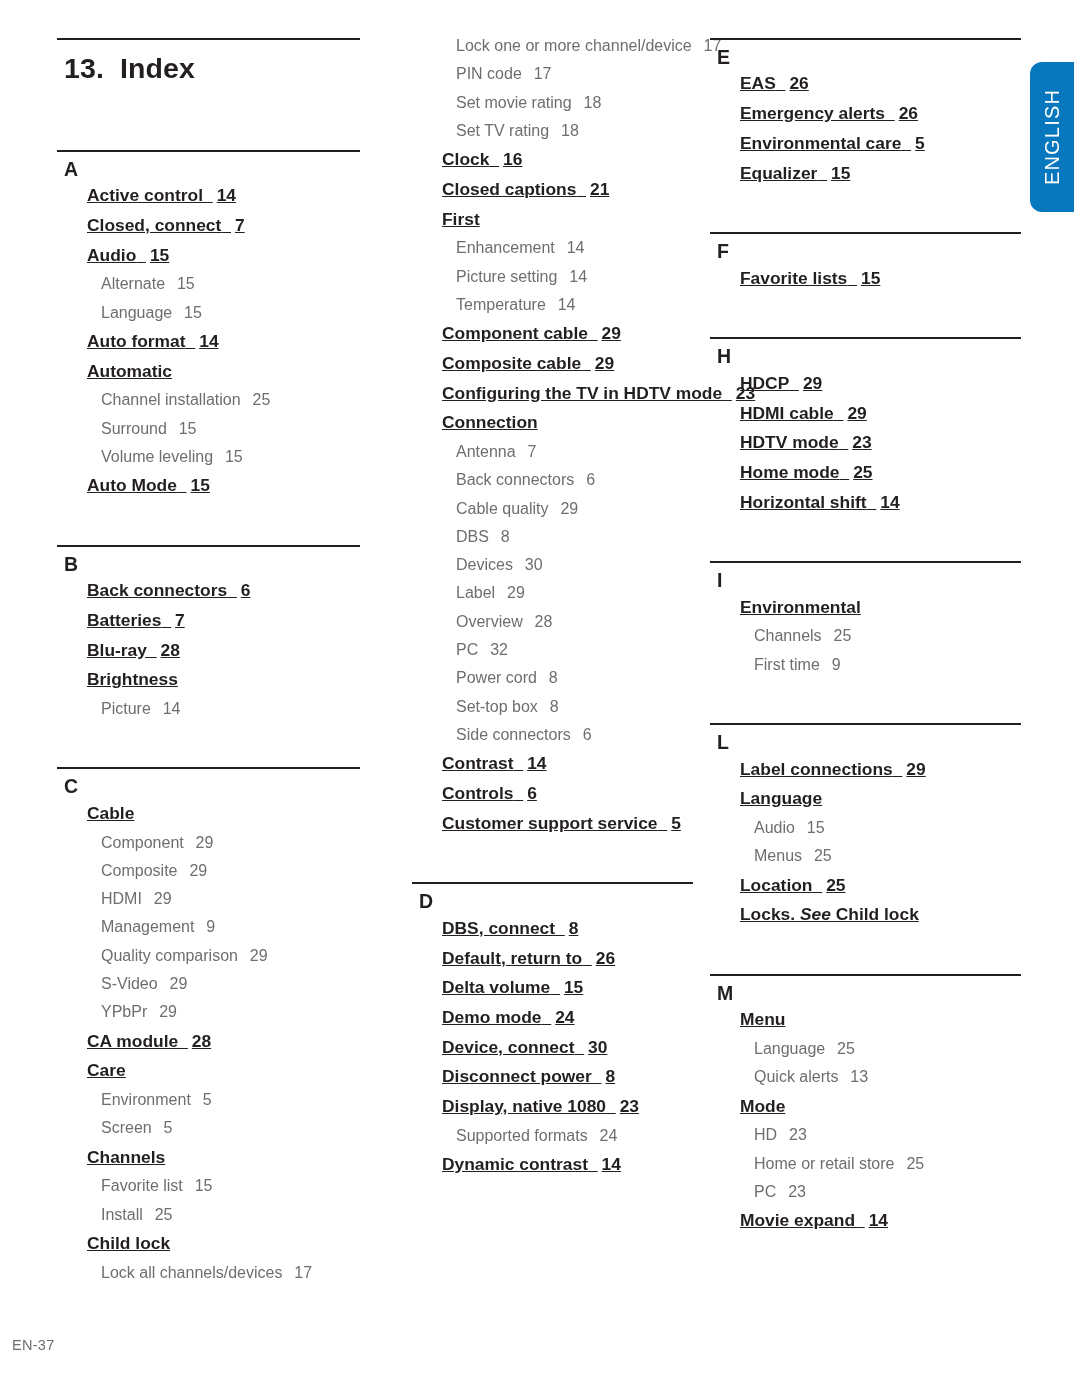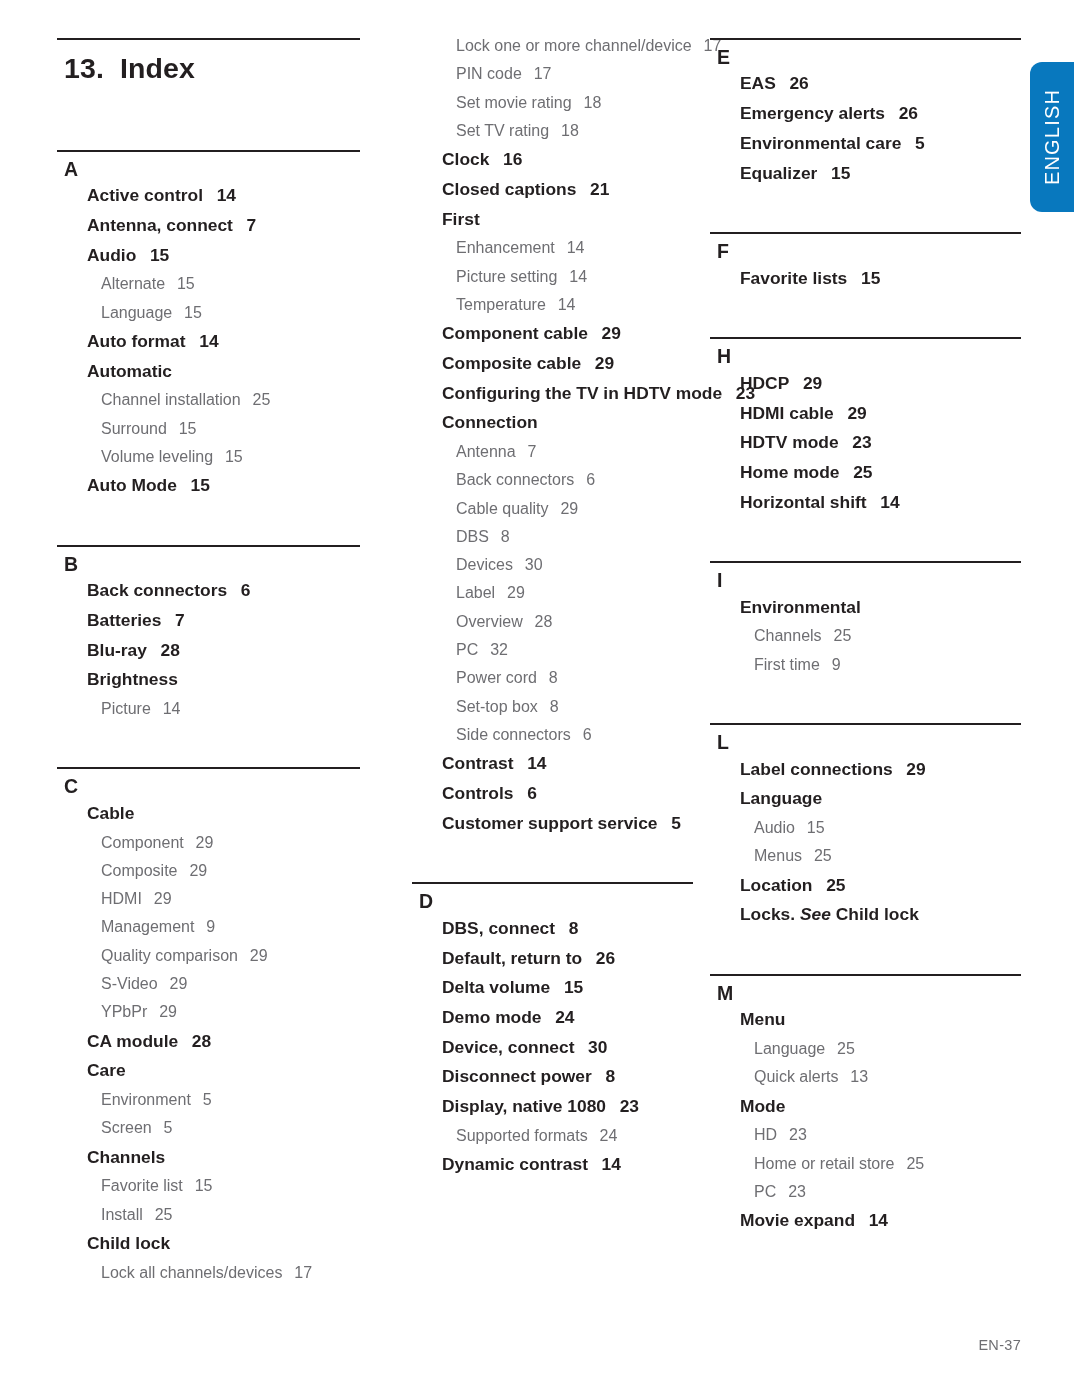--- a/index.html
+++ b/index.html
@@ -100,20 +100,21 @@
     margin: 0;
     padding: 0 0 12.3px 0;
   }
   .entry .num { }
 
   .lvl1 {
     padding-left: 30px;
     font-size: 17.4px;
     font-weight: bold;
     color: #231f20;
+    text-decoration: underline;
   }
   .lvl1 .num {
     font-weight: bold;
     padding-left: 4px;
   }
 
   .lvl2 {
     padding-left: 44px;
     font-size: 16px;
     font-weight: 400;
@@ -121,44 +122,43 @@
   }
   .lvl2 .num {
     padding-left: 3px;
   }
 
   .see { font-style: italic; }
 
   
   .footer {
     position: absolute;
-    left: 0;
+    left: 12px;
     top: 1337px;
     width: 1021px;
-    text-align: right;
     font-size: 14.5px;
     color: #6e6e72;
     letter-spacing: 0.3px;
   }
 </style>
 </head>
 <body>
 
 <div class="page">
 
   <div class="columns">
       <div class="col col-1">
         <div class="title-rule"></div>
         <h1 class="page-title"><span>13.</span>&nbsp;&nbsp;<span>Index</span></h1>
         <div class="title-spacer"></div>
         <div class="section">
           <div class="section-rule"></div>
           <div class="section-letter">A</div>
           <div class="entry lvl1"><span>Active control</span>&nbsp;&nbsp;<span class="num">14</span></div>
-          <div class="entry lvl1"><span>Antenna, connect</span>&nbsp;&nbsp;<span class="num">7</span></div>
+          <div class="entry lvl1"><span>Closed, connect</span>&nbsp;&nbsp;<span class="num">7</span></div>
           <div class="entry lvl1"><span>Audio</span>&nbsp;&nbsp;<span class="num">15</span></div>
           <div class="entry lvl2"><span>Alternate</span>&nbsp;&nbsp;<span class="num">15</span></div>
           <div class="entry lvl2"><span>Language</span>&nbsp;&nbsp;<span class="num">15</span></div>
           <div class="entry lvl1"><span>Auto format</span>&nbsp;&nbsp;<span class="num">14</span></div>
           <div class="entry lvl1"><span>Automatic</span></div>
           <div class="entry lvl2"><span>Channel installation</span>&nbsp;&nbsp;<span class="num">25</span></div>
           <div class="entry lvl2"><span>Surround</span>&nbsp;&nbsp;<span class="num">15</span></div>
           <div class="entry lvl2"><span>Volume leveling</span>&nbsp;&nbsp;<span class="num">15</span></div>
           <div class="entry lvl1"><span>Auto Mode</span>&nbsp;&nbsp;<span class="num">15</span></div>
         </div>

